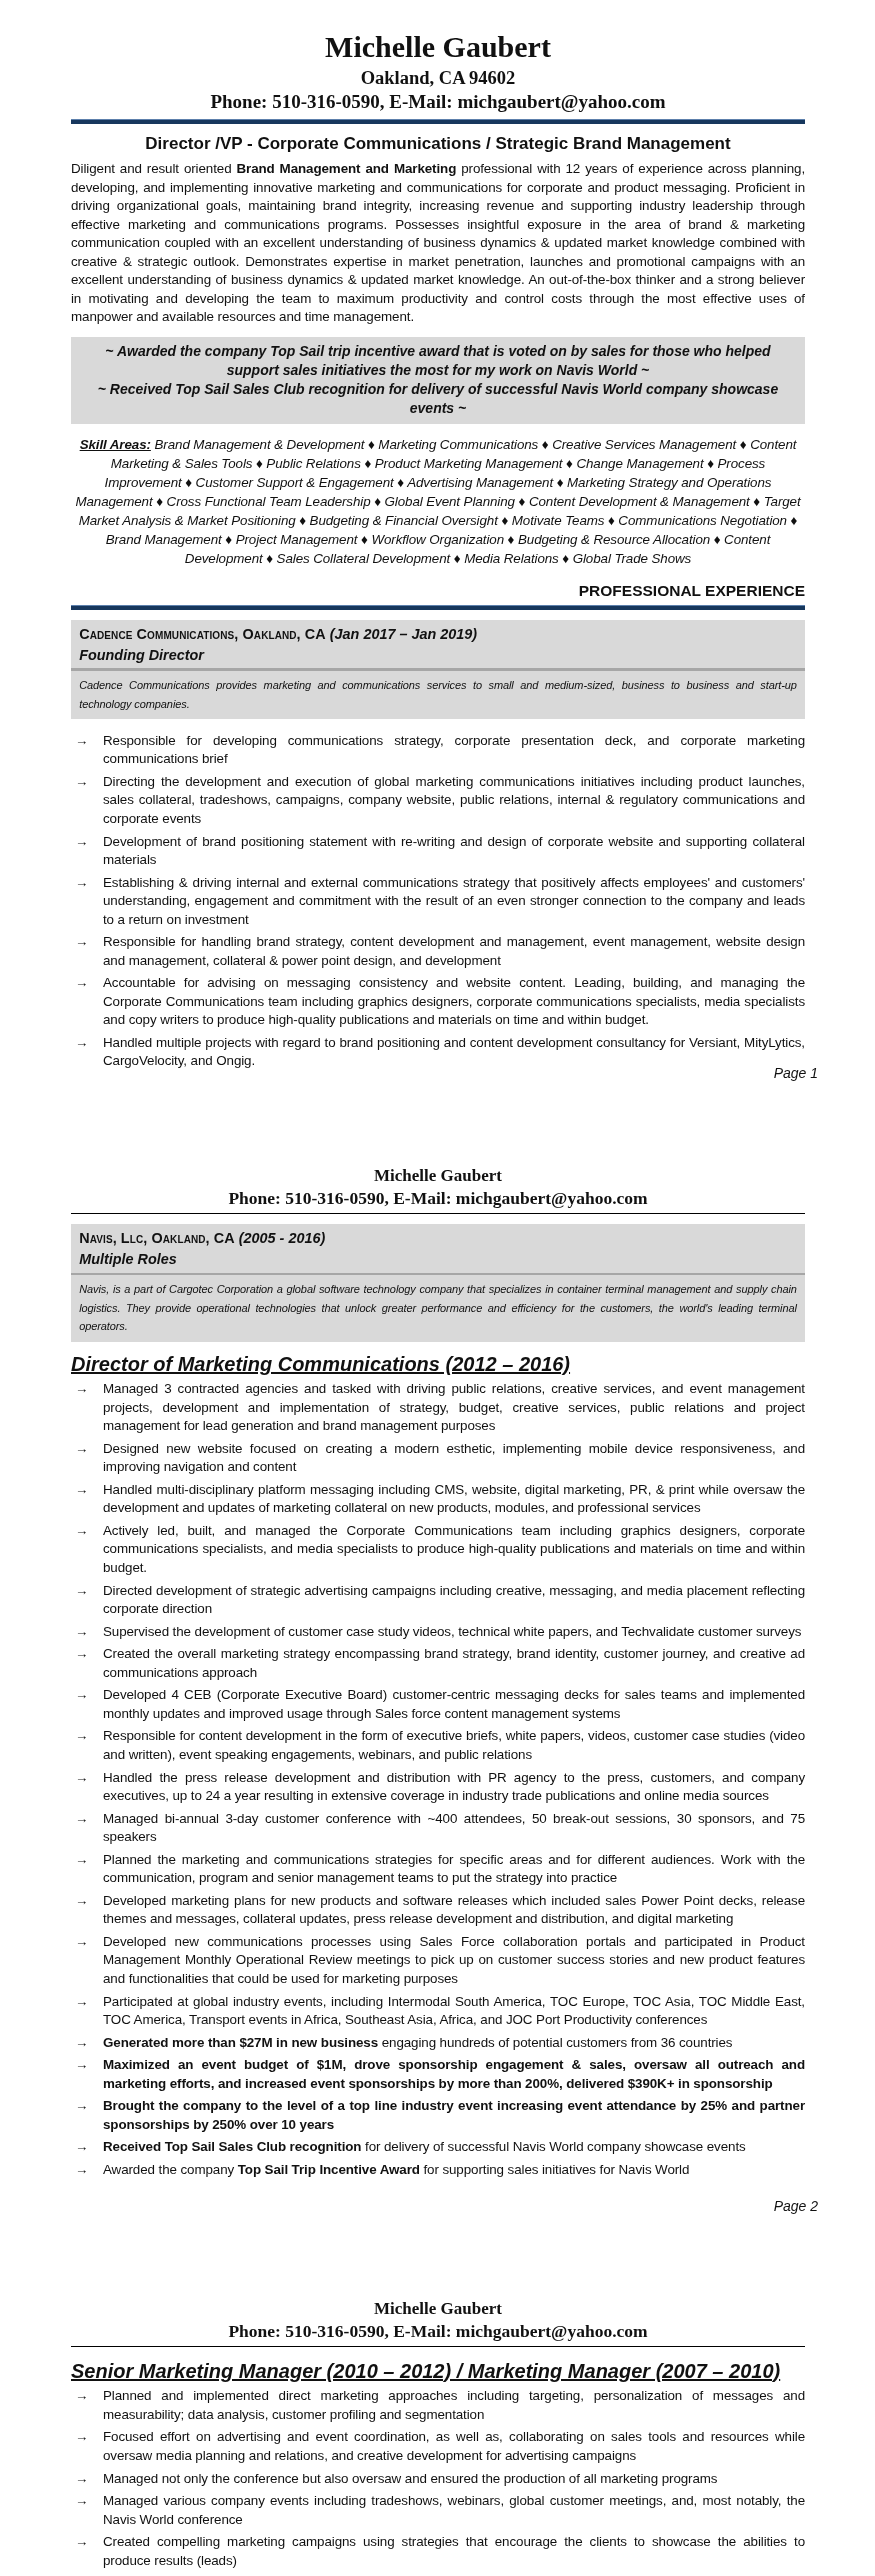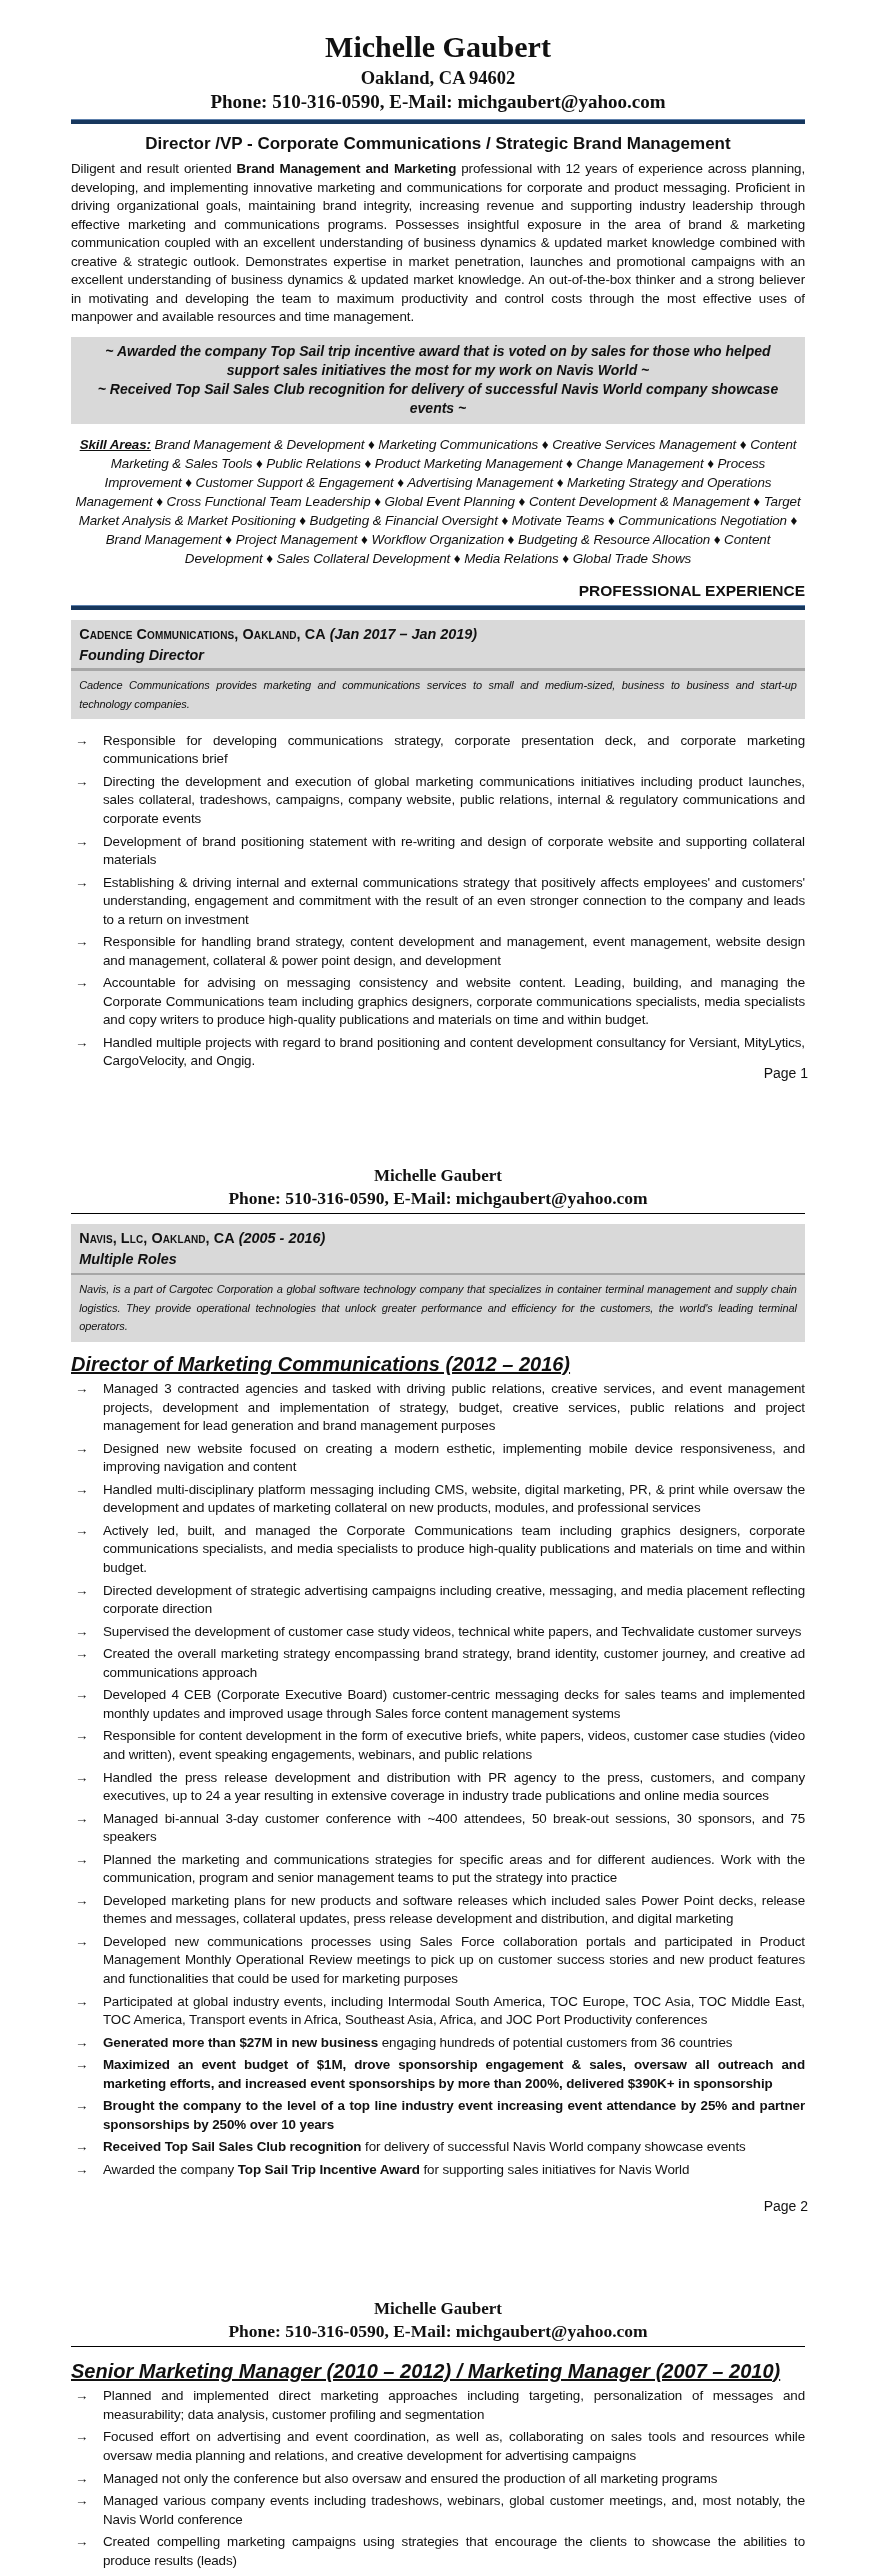--- a/index.html
+++ b/index.html
@@ -40,21 +40,21 @@
   .company-desc{margin:0;font-style:italic;font-size:11px;line-height:18.5px;
                 text-align:justify;letter-spacing:-0.1px;}
   
   .bullets{margin-top:12.4px;}
   .bullet{position:relative;padding-left:32px;font-size:13.4px;line-height:18.5px;
           text-align:justify;letter-spacing:-0.1px;margin-bottom:4.1px;}
   .arrow{position:absolute;left:4.1px;top:0;font-size:13.4px;}
   .roletitle{margin:12.4px 0 0;font-size:20px;line-height:18.5px;}
   .roletitle span{font-weight:bold;font-style:italic;text-decoration:underline;}
   .rt2{margin-top:14.4px;}
-  .pagefoot{position:absolute;right:68px;bottom:52px;font-size:14px;}
+  .pagefoot{position:absolute;right:58px;bottom:52px;font-style:italic;font-size:14px;}
 </style>
 </head>
 <body>
 
 <section class="page">
   <div class="name-big">Michelle Gaubert</div>
   <div class="addr">Oakland, CA  94602</div>
   <div class="phone1">Phone: 510-316-0590, E-Mail: michgaubert@yahoo.com</div>
   <div class="navyrule"></div>
 

